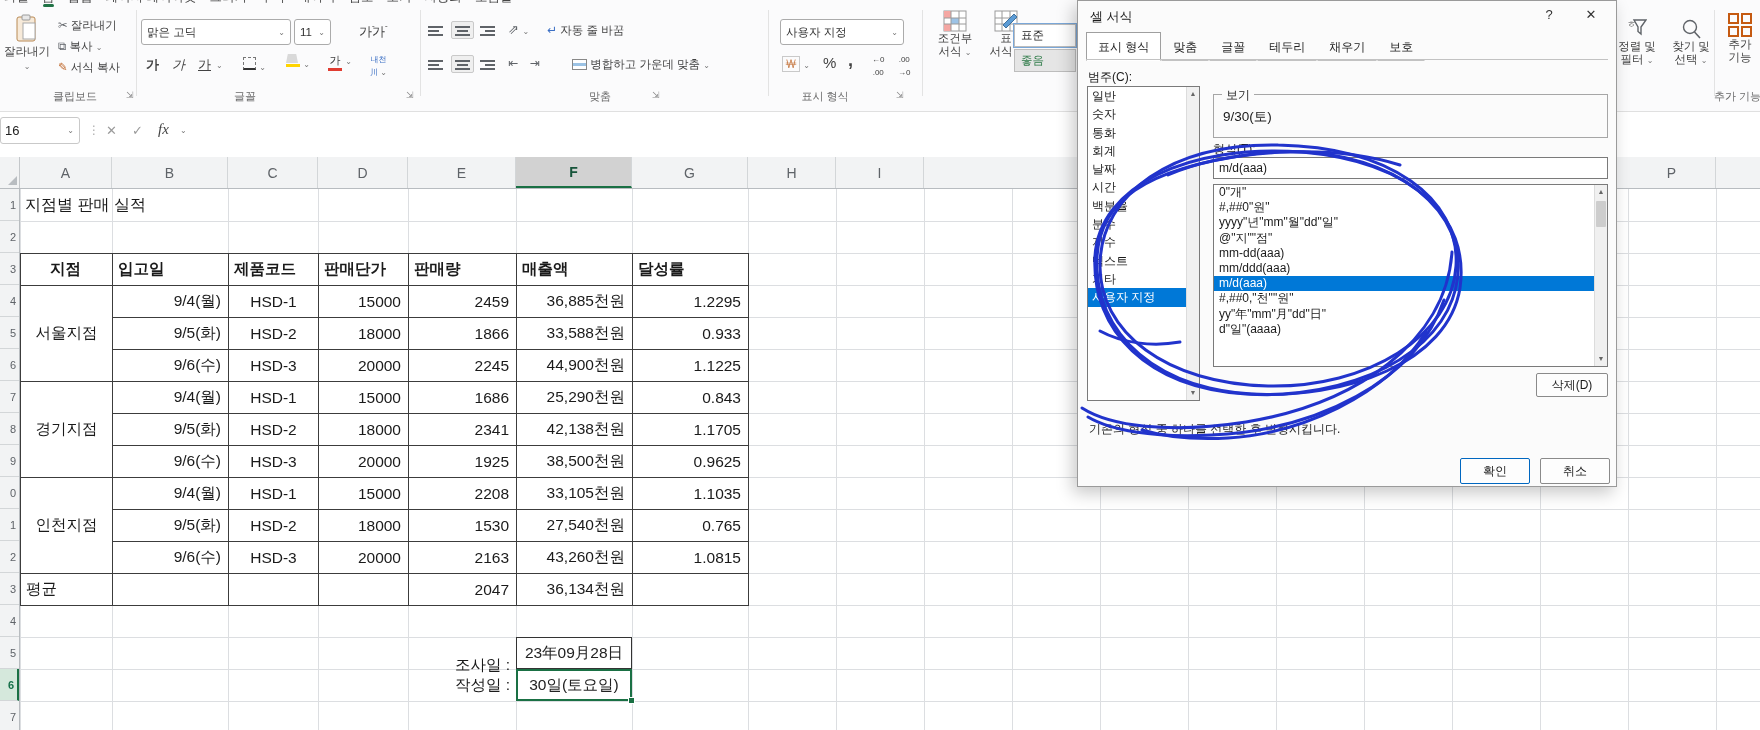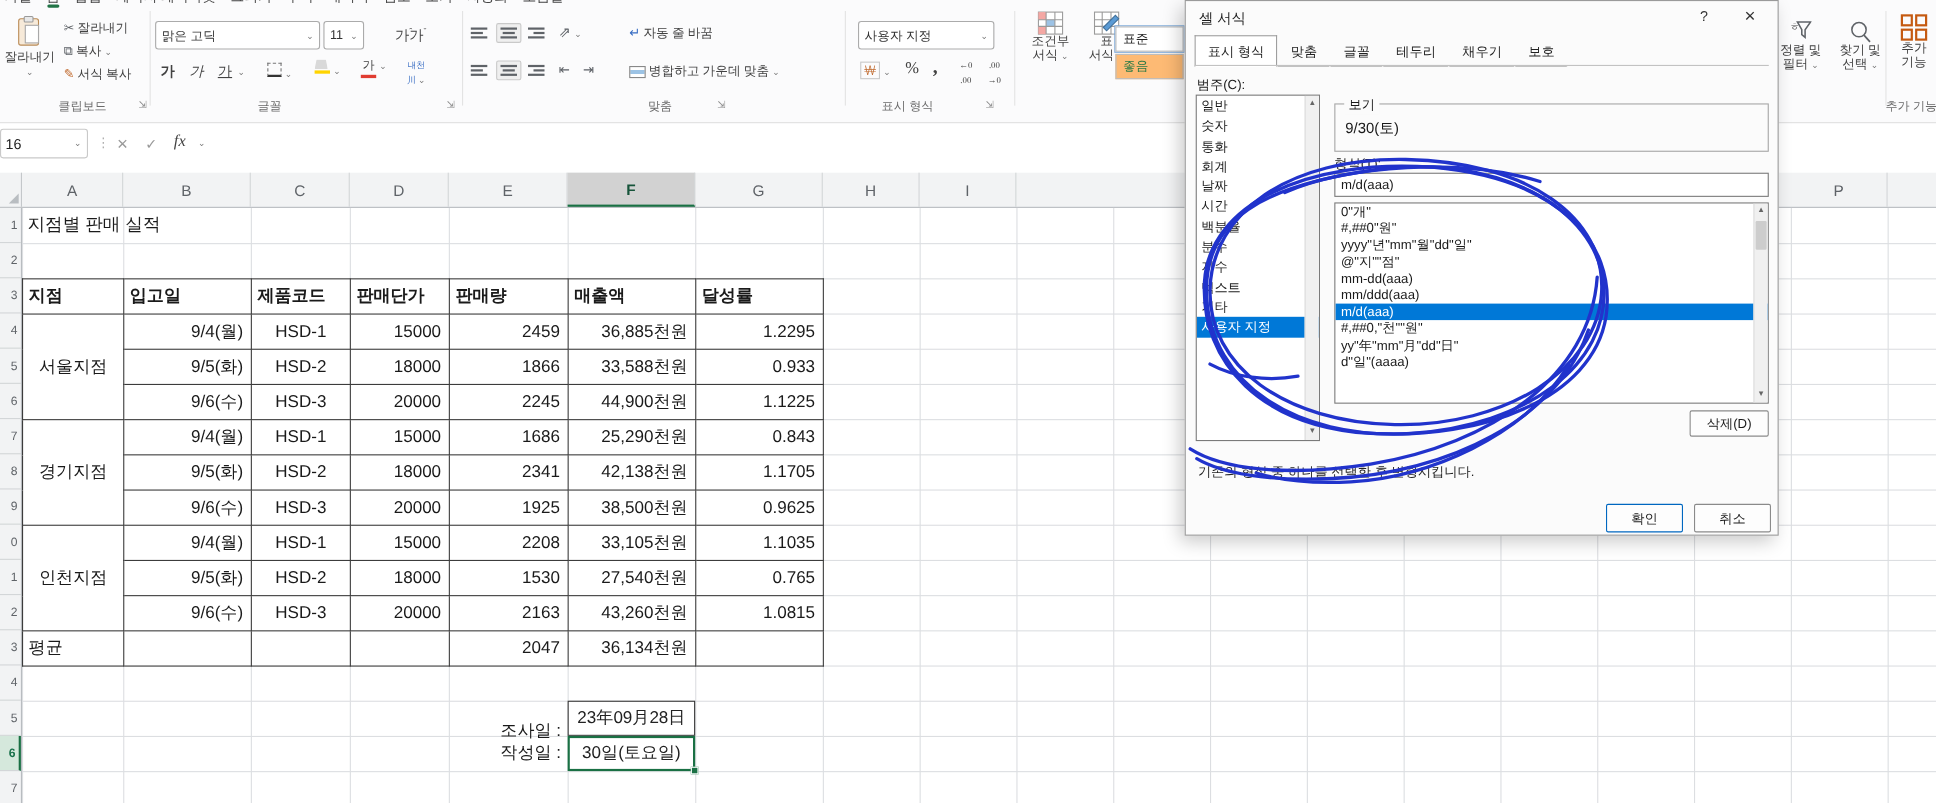--- a/index.html
+++ b/index.html
@@ -10,21 +10,21 @@
 
   
   #ribbon { position:absolute; left:0; top:0; width:1760px; height:112px; background:#fbfbfc; border-bottom:1px solid #e0e0e0; }
   #ribbon-tabs-clip { position:absolute; left:0; top:0; width:760px; height:10px; overflow:hidden; }
   #ribbon-tabs { position:absolute; left:4px; top:-13px; display:flex; gap:13px; font-size:12.5px; color:#444; white-space:nowrap; }
   .ribbon-tab { position:relative; line-height:20px; }
   .ribbon-tab.active::after { content:""; position:absolute; left:1px; right:1px; bottom:0; height:3px; background:#217346; border-radius:2px; }
   .vdiv { position:absolute; top:10px; height:86px; width:1px; background:#e3e3e3; }
   .grp-label { position:absolute; top:89px; font-size:11px; color:#6a6a6a; text-align:center; }
   .launcher { position:absolute; top:90px; font-size:9px; color:#8a8a8a; }
-  .rbtn { position:absolute; font-size:11.5px; color:#424242; white-space:nowrap;font-family:Liberation Serif, serif; }
+  .rbtn { position:absolute; font-size:11.5px; color:#424242; white-space:nowrap; }
   .chev { font-size:8px; color:#777; }
   .box-ctl { position:absolute; border:1px solid #ababab; border-radius:3px; background:#fff; font-size:11.5px; color:#333;
     display:flex; align-items:center; padding:0 5px; justify-content:space-between; }
   .ink { color:#5f6368; }
   .al { display:inline-flex; flex-direction:column; gap:2px; width:15px; vertical-align:middle; }
   .al i { height:2px; background:#5f6368; display:block; }
   .al.left i:nth-child(even){ width:70%; align-self:flex-start; }
   .al.center i:nth-child(even){ width:70%; align-self:center; }
   .al.right i:nth-child(even){ width:70%; align-self:flex-end; }
   .al i { width:100%; }
@@ -200,21 +200,21 @@
           <i></i>
           <i></i>
         </span></div>
     <div class="rbtn" style="left:480px; top:58px;"><span class="al right">
           <i></i>
           <i></i>
           <i></i>
         </span></div>
     <div class="rbtn ink" style="left:508px; top:56px; font-size:12px;">⇤</div>
     <div class="rbtn ink" style="left:530px; top:56px; font-size:12px;">⇥</div>
-    <div class="rbtn" style="left:572px; top:23px;">
+    <div class="rbtn" style="left:547px; top:23px;">
       <span style="color:#3b6fc4; font-size:12px;">↵</span>
       <span>자동 줄 바꿈</span></div>
     <div class="rbtn" style="left:572px; top:57px;">
       <span style="display:inline-block; width:15px; height:11px; border:1px solid #888; background:linear-gradient(#fff 30%, #9cc3e5 30%, #9cc3e5 70%, #fff 70%); vertical-align:middle;"></span>
       <span>병합하고 가운데 맞춤</span> <span class="chev">⌄</span></div>
     <div class="grp-label" style="left:560px; width:80px;">맞춤</div>
     <div class="launcher" style="left:652px;">⇲</div>
     <div class="vdiv" style="left:768px;"></div>
 
     <div class="box-ctl" style="left:780px; top:19px; width:124px; height:26px;">
@@ -242,21 +242,21 @@
       </svg>
       <div><span>조건부</span><br><span>서식</span> <span class="chev">⌄</span></div></div>
     <div class="rbtn two-line" style="left:986px; top:10px; width:40px;">
       <svg class="icon-svg" width="24" height="22" viewBox="0 0 24 22">
         <rect x="1" y="1" width="22" height="20" fill="#fff" stroke="#9a9a9a"></rect>
         <path d="M1 8 h22 M1 14 h22 M8 1 v20 M16 1 v20" stroke="#9a9a9a"></path>
         <path d="M9 15 L20 4 L23 7 L12 18 Z" fill="#5b9bd5" stroke="#41719c"></path>
       </svg>
       <div><span>표</span><br><span>서식</span> <span class="chev">⌄</span></div></div>
     <div class="style-chip" style="top:24px; box-shadow:0 0 0 1px #7aa7d8;">표준</div>
-    <div class="style-chip" style="top:49px; background:#fdba74; color:#2c7a46;">좋음</div>
+    <div class="style-chip" style="top:49px; background:#e5e5e5; color:#2c7a46;">좋음</div>
 
     <div class="rbtn two-line" style="left:1612px; top:18px; width:50px;">
       <svg class="icon-svg" width="20" height="22" viewBox="0 0 20 22">
         <text x="0" y="9" font-size="9" fill="#444">ㅎ</text>
         <path d="M7 2 H19 L14 9 V16 L11 13.5 V9 Z" fill="none" stroke="#5f6368" stroke-width="1.4"></path>
       </svg>
       <div><span>정렬 및</span><br><span>필터</span> <span class="chev">⌄</span></div></div>
     <div class="rbtn two-line" style="left:1666px; top:18px; width:50px;">
       <svg class="icon-svg" width="22" height="22" viewBox="0 0 22 22">
         <circle cx="10" cy="9" r="6.5" fill="none" stroke="#5f6368" stroke-width="1.4"></circle>
@@ -354,21 +354,21 @@
       <div class="gridh" style="top: 605px;"></div>
       <div class="gridh" style="top: 637px;"></div>
       <div class="gridh" style="top: 669px;"></div>
       <div class="gridh" style="top: 701px;"></div>
     </div>
 
   <div id="sheet-title">지점별 판매 실적</div>
   <table id="sales-table">
       <tbody id="sales-tbody">
         <tr>
-          <td class="hd" style="width: 92px;">지점</td>
+          <td class="hd" style="width: 92px; text-align: center;">지점</td>
           <td class="hd" style="width: 116px;">입고일</td>
           <td class="hd" style="width: 90px;">제품코드</td>
           <td class="hd" style="width: 90px;">판매단가</td>
           <td class="hd" style="width: 108px;">판매량</td>
           <td class="hd" style="width: 116px;">매출액</td>
           <td class="hd" style="width: 116px; margin-top: 20px;">달성률</td>
         </tr>
         <tr>
           <td class="branch" rowspan="3">서울지점</td>
           <td class="r">9/4(월)</td>

